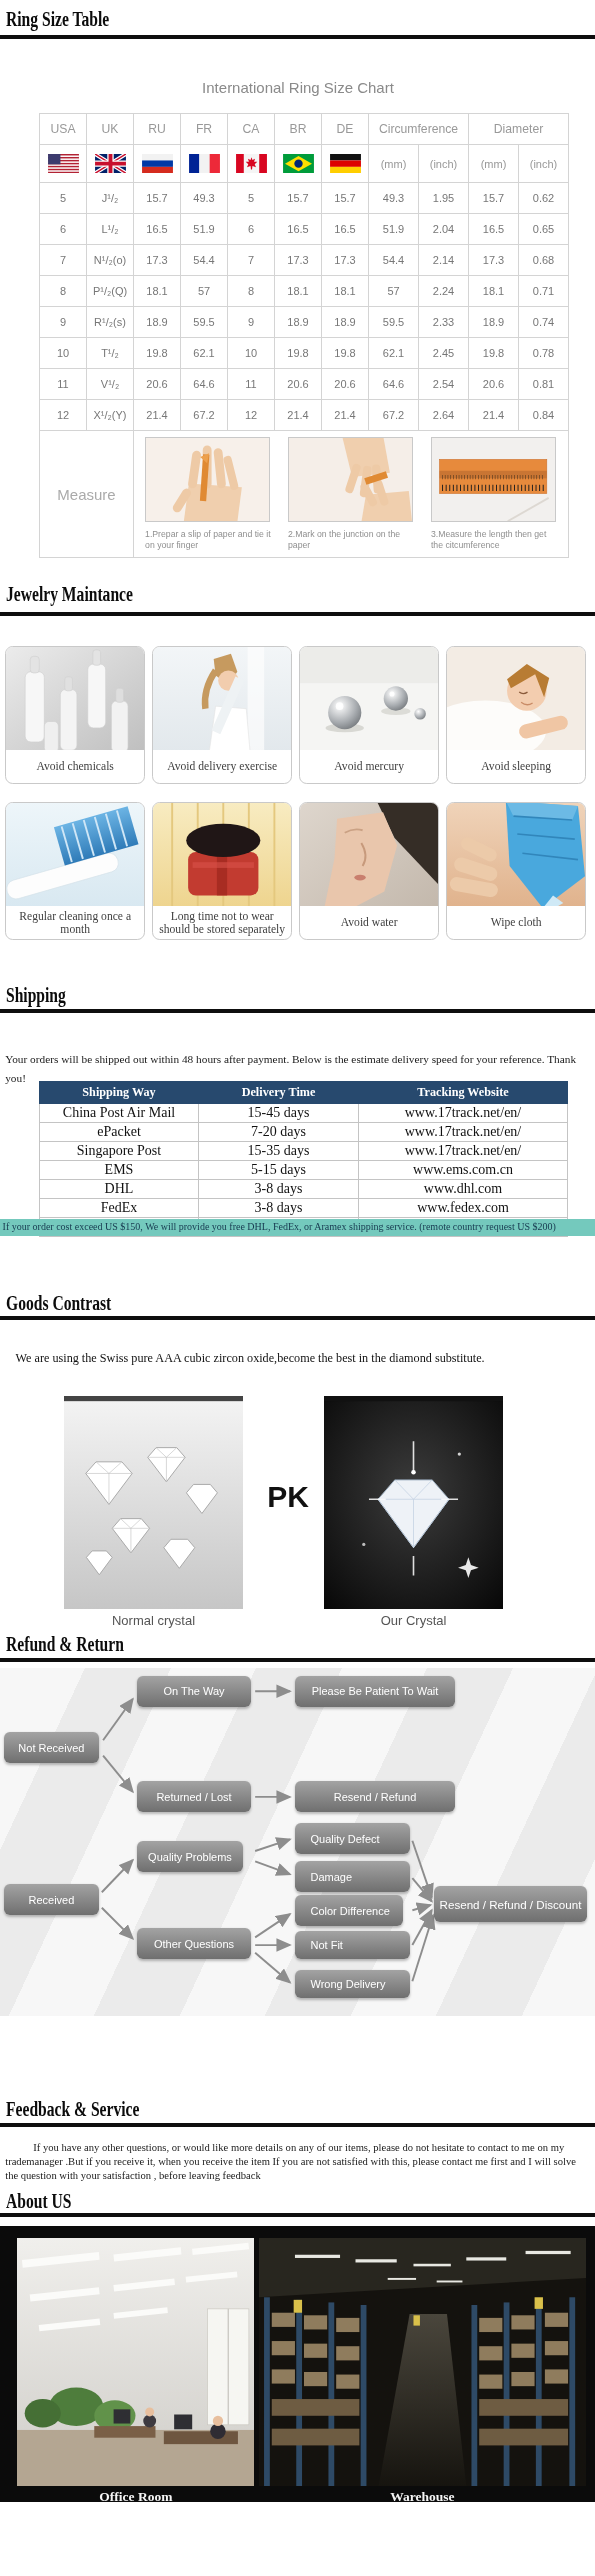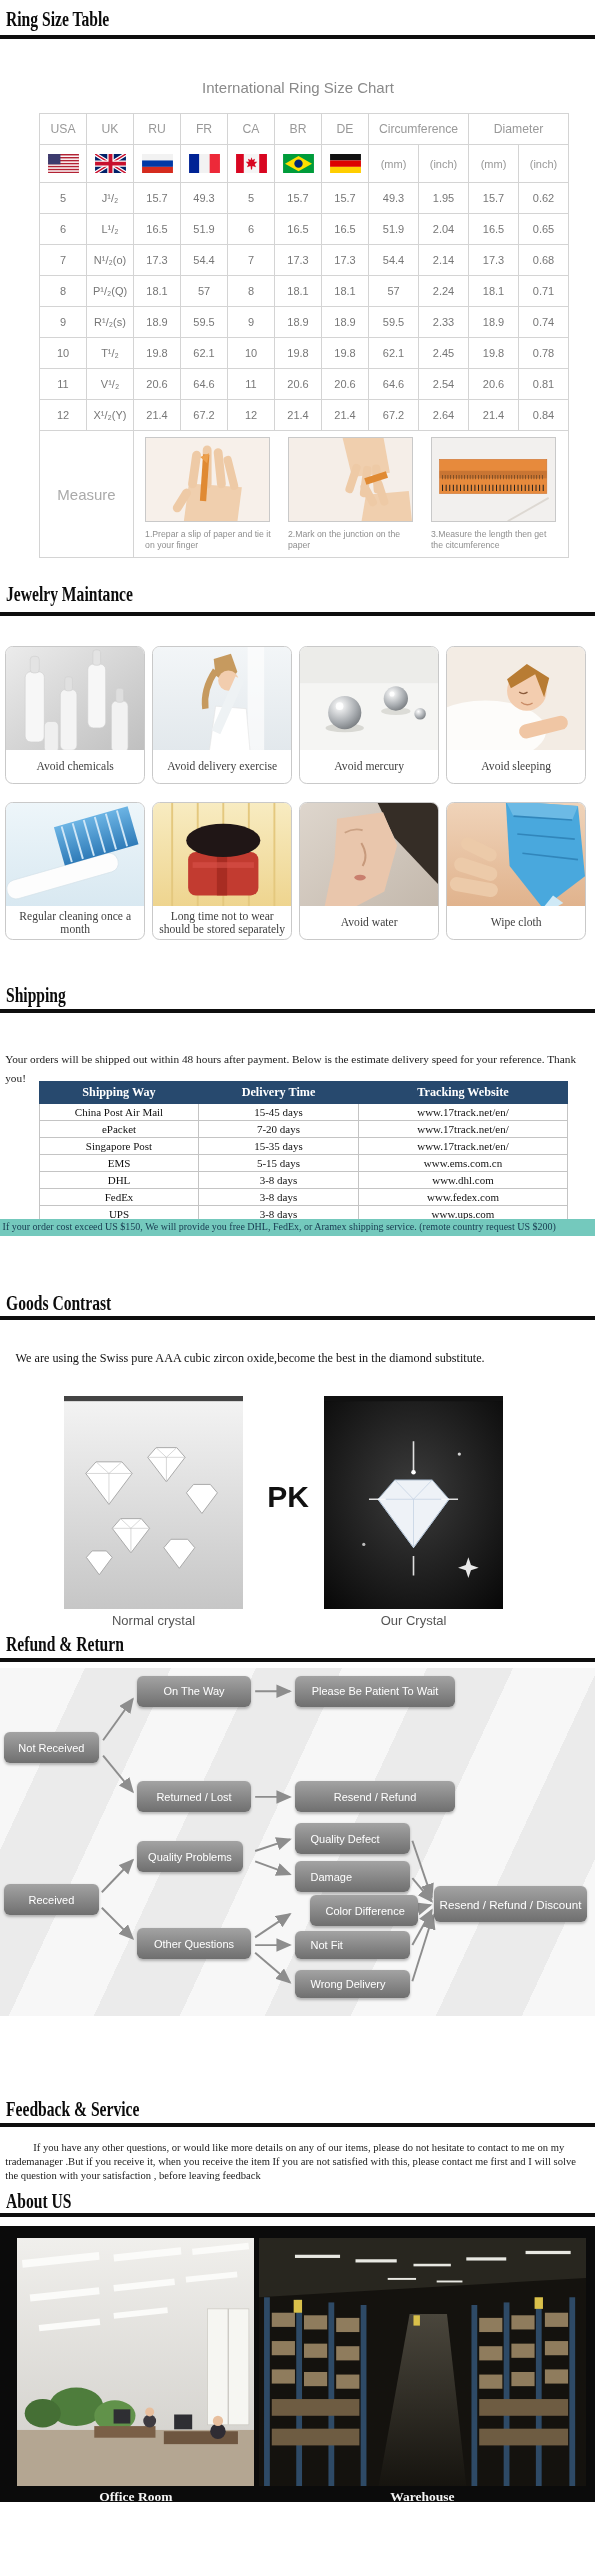--- a/index.html
+++ b/index.html
@@ -35,21 +35,21 @@
   .card-cap{flex:1;display:flex;align-items:center;justify-content:center;text-align:center;
             font-family:"Liberation Serif",serif;font-size:11.6px;color:#3f3f3f;line-height:13px;
             padding:1.3px 5.2px;}
   
   .ship-intro{position:absolute;left:5.2px;width:585px;font-family:"Liberation Serif",serif;
               font-size:11.3px;color:#1a1a1a;line-height:19px;}
   table.ship{position:absolute;top:1081px;left:39px;width:529px;border-collapse:collapse;
              table-layout:fixed;font-family:"Liberation Serif",serif;}
   table.ship th{background:#27496e;color:#fff;font-size:12.2px;height:19.3px;font-weight:700;
                 border:0.6px solid #27496e;}
-  table.ship td{border:0.6px solid #c4c4c4;height:14px;text-align:center;font-size:11px;color:#111;}
+  table.ship td{border:0.6px solid #c4c4c4;height:14px;text-align:center;font-size:14px;color:#111;}
   .ship-note{position:absolute;top:1219px;left:0;width:596px;box-sizing:border-box;
              background:#74c9bd;color:#173a50;font-family:"Liberation Serif",serif;
              font-size:10px;line-height:13.5px;padding:1.3px 6.4px 2.6px 2.6px;}
   
   .goods-intro{position:absolute;left:15.5px;width:567px;font-family:"Liberation Serif",serif;
                font-size:12.2px;color:#111;}
   .crystal{position:absolute;width:179px;height:213px;overflow:hidden;}
   .crystal svg{display:block;width:100%;height:100%;}
   .pk{position:absolute;top:1480px;left:256px;width:64px;text-align:center;font-size:30px;
       font-weight:700;color:#111;}
@@ -695,21 +695,21 @@
     <div class="fbox" style="left:137px;top:7.7px;width:114px;height:31px;">On The Way</div>
     <div class="fbox" style="left:295px;top:7.7px;width:160px;height:31px;text-align:right;">Please Be Patient To Wait</div>
     <div class="fbox" style="left:3.9px;top:64px;width:95px;height:31px;">Not Received</div>
     <div class="fbox" style="left:137px;top:113px;width:114px;height:31px;">Returned / Lost</div>
     <div class="fbox" style="left:295px;top:113px;width:160px;height:31px;">Resend / Refund</div>
     <div class="fbox left" style="left:295px;top:155px;width:115px;height:31px;">Quality Defect</div>
     <div class="fbox" style="left:137px;top:173px;width:106px;height:31px;">Quality Problems</div>
     <div class="fbox left" style="left:295px;top:193px;width:115px;height:31px;">Damage</div>
     <div class="fbox" style="left:3.9px;top:216px;width:95px;height:31px;">Received</div>
     <div class="fbox" style="left:434px;top:218px;width:153px;height:36px;font-size:11.6px;">Resend / Refund / Discount</div>
-    <div class="fbox left" style="left:310px;top:227px;width:108px;height:31px;">Color Difference</div>
+    <div class="fbox left" style="left:295px;top:227px;width:108px;height:31px;">Color Difference</div>
     <div class="fbox" style="left:137px;top:260px;width:114px;height:31px;">Other Questions</div>
     <div class="fbox left" style="left:295px;top:263px;width:115px;height:28px;">Not Fit</div>
     <div class="fbox left" style="left:295px;top:302px;width:115px;height:28px;">Wrong Delivery</div>
   </div>
 
   <div class="hdr" style="top:2098px;">Feedback &amp; Service</div>
   <div class="divider" style="top:2123px;"></div>
   <div class="fb-text" style="top:2141px;">If you have any other questions, or would like more details on any of our items, please do not hesitate to contact to me on my trademanager .But if you receive it, when you receive the item If you are not satisfied with this, please contact me first and I will solve the question with your satisfaction , before leaving feedback</div>
 
   <div class="hdr" style="top:2190px;">About US</div>

